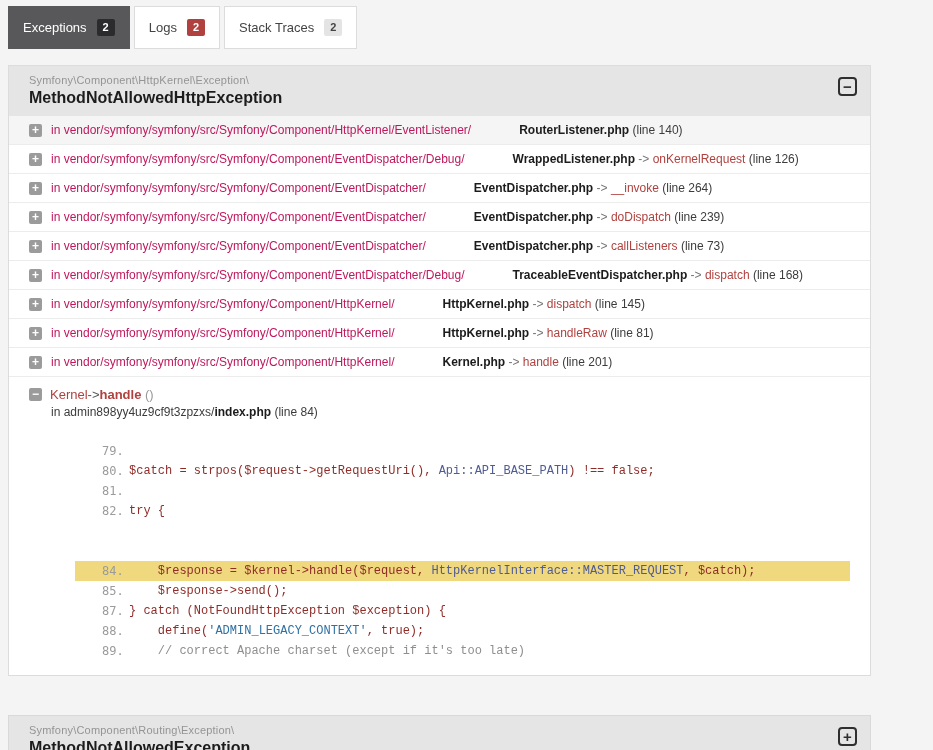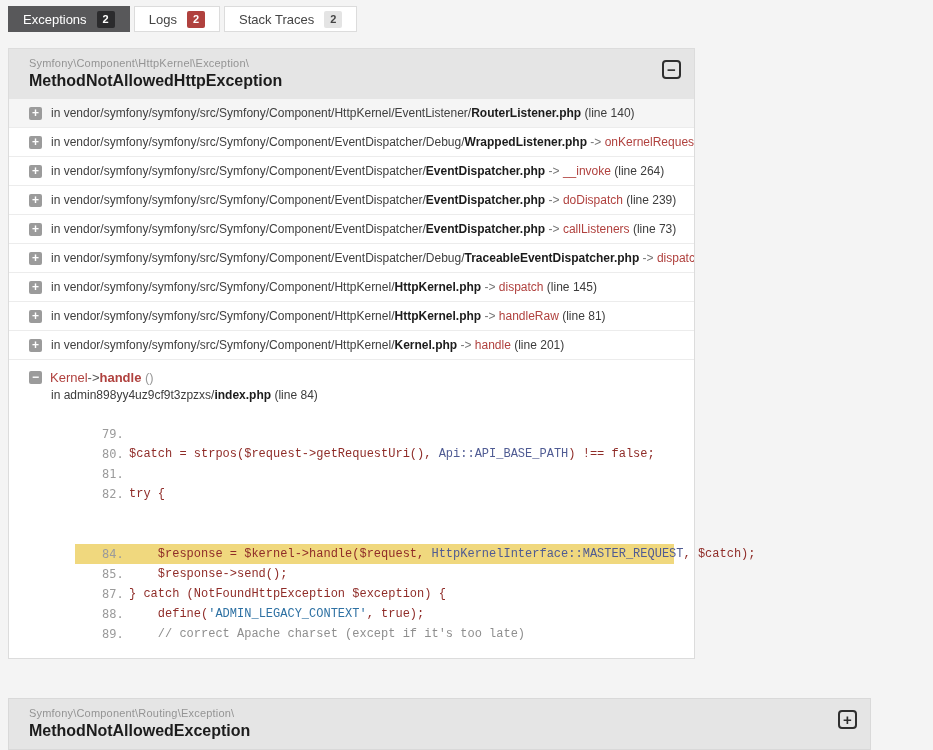--- a/index.html
+++ b/index.html
@@ -8,35 +8,35 @@
     background: #f4f4f4;
     font-family: "Liberation Sans", sans-serif;
     overflow: hidden;
   }
   .wrap { padding: 6px 8px 0 8px; }
 
   
   .tabs { display: flex; gap: 4px; margin-bottom: 16px; }
   .tab {
     display: flex; align-items: center; gap: 10px;
-    height: 26px; padding: 0 14px;
+    height: 43px; padding: 0 14px;
     background: #ffffff; border: 1px solid #dcdcdc;
     font-size: 13px; color: #444; cursor: pointer;
   }
   .tab.active { background: #58585a; border-color: #58585a; color: #fff; }
   .tab-badge {
     font-size: 11px; font-weight: bold; line-height: 1;
     padding: 3px 6px; border-radius: 2px;
   }
   .badge-dark  { background: #2b2b2d; color: #fff; }
   .badge-red   { background: #b0413e; color: #fff; }
   .badge-light { background: #e4e4e4; color: #444; }
 
   
-  .panel { width: 687px; background: #fff; border: 1px solid #dcdcdc; }
+  .panel { width: 863px; background: #fff; border: 1px solid #dcdcdc; }
   .panel-header { position: relative; background: #e5e5e5; padding: 8px 50px 9px 20px; }
   .ns { color: #949494; font-size: 11px; margin-bottom: 3px; letter-spacing: .2px; }
   .ex-title { color: #1c1c1c; font-size: 16px; font-weight: bold; }
   .toggle-btn {
     position: absolute; right: 13px; top: 11px;
     width: 19px; height: 19px;
     border: 2px solid #2f2f2f; border-radius: 4px; background: transparent;
     color: #2f2f2f; font-size: 15px; font-weight: bold; line-height: 14px;
     text-align: center; cursor: pointer; padding: 0;
     font-family: "Liberation Sans", sans-serif;
@@ -50,22 +50,22 @@
     border-bottom: 1px solid #ececec;
     font-size: 12px; color: #3c3c3c; cursor: pointer;
     white-space: nowrap; overflow: hidden;
   }
   .trace-row.first { background: #f5f5f5; }
   .sq-icon {
     flex: none; width: 13px; height: 13px; border-radius: 2px;
     background: #9b9b9b; color: #fff;
     font-size: 12px; line-height: 12px; text-align: center; font-weight: bold;
   }
-  .path { color: #404040; }
-  .file { color: #1c1c1c; font-weight: bold; }
+  .path { color: #be185d; }
+  .file { color: #1c1c1c; font-weight: bold; padding-left: 48px; }
   .arrow { color: #757575; }
   .method { color: #b0413e; }
   .lineref { color: #3c3c3c; }
 
   
   .expanded { padding: 10px 20px 14px 20px; }
   .ex-head { display: flex; align-items: center; gap: 8px; font-size: 13px; }
   .k-class { color: #b0413e; }
   .k-arrow { color: #555; }
   .k-method { color: #b0413e; font-weight: bold; }

